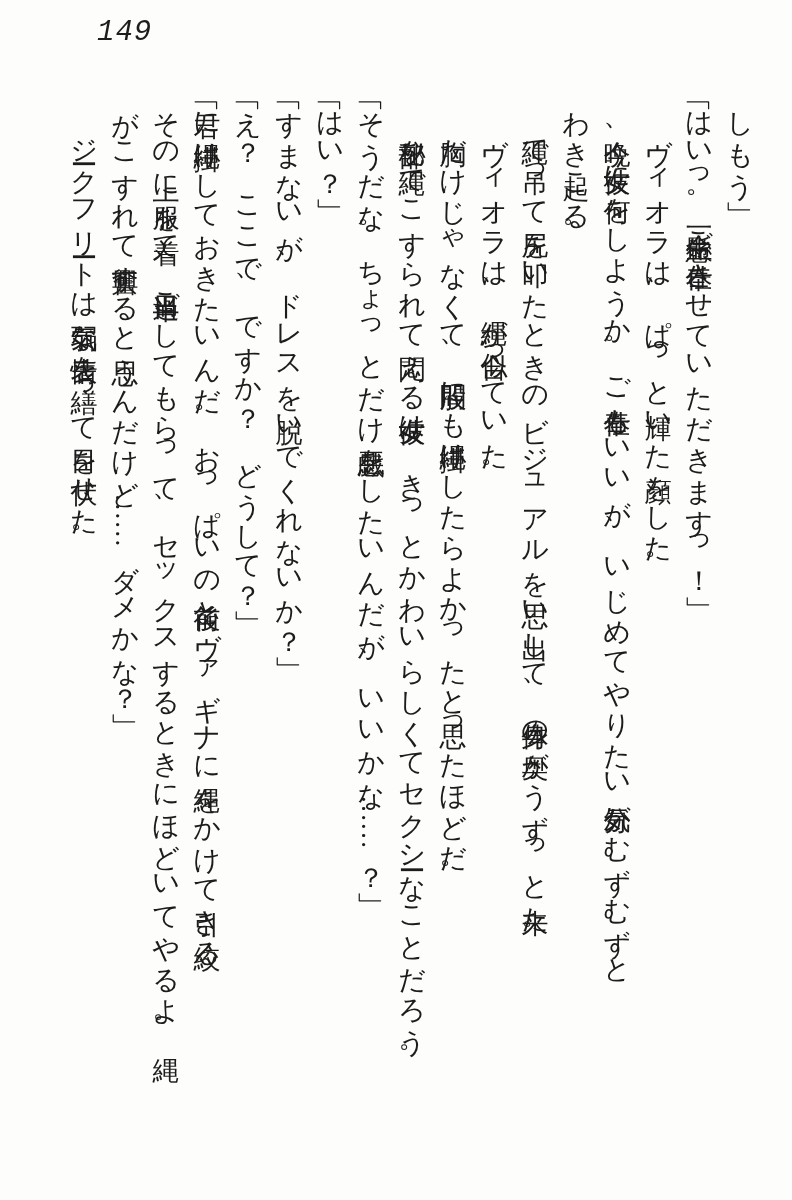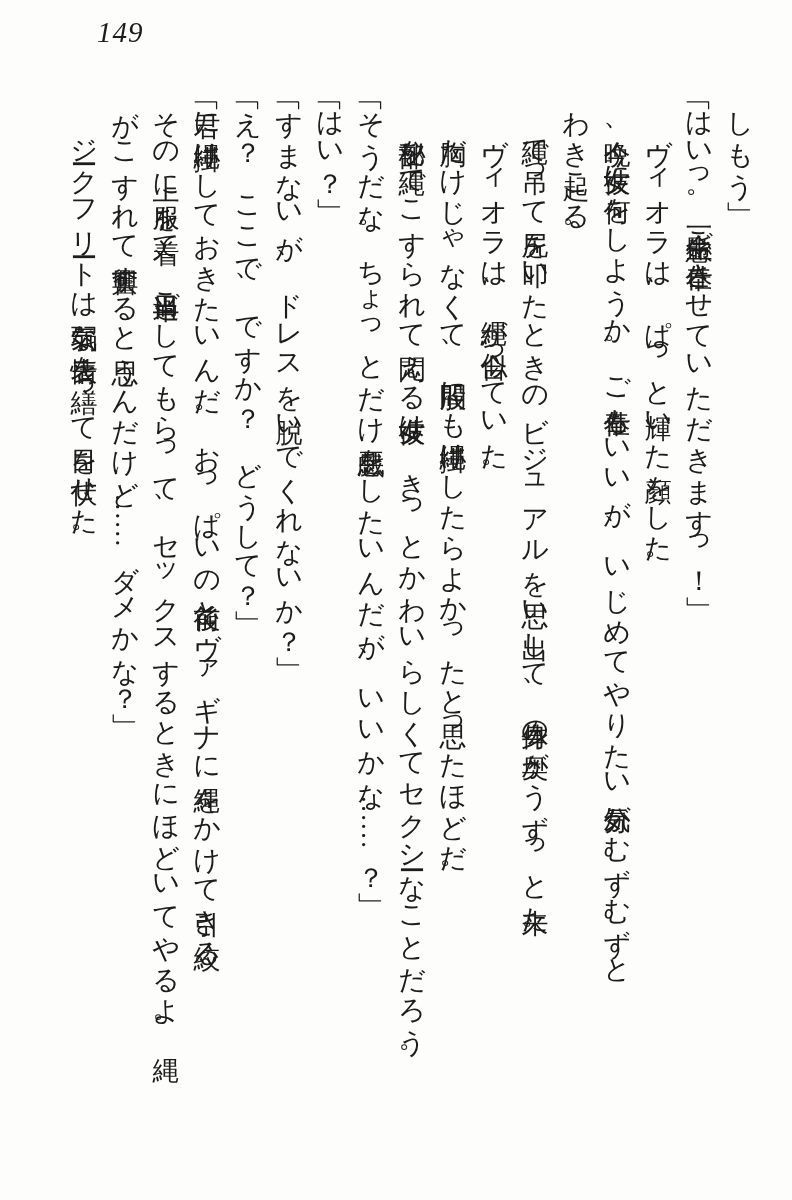--- a/index.html
+++ b/index.html
@@ -17,20 +17,21 @@
   
   .page-number {
     position: absolute;
     left: 97px;
     top: 17px;
     font-size: 29px;
     font-style: italic;
     letter-spacing: 1px;
     color: #1d1d1d;
     line-height: 1.1;
+    font-family: Liberation Mono, monospace;
   }
   
   .text-block {
     position: absolute;
     top: 93px;
     right: 32px;
     width: 698px;
     height: 1032px;
     writing-mode: vertical-rl;
     text-orientation: mixed;

